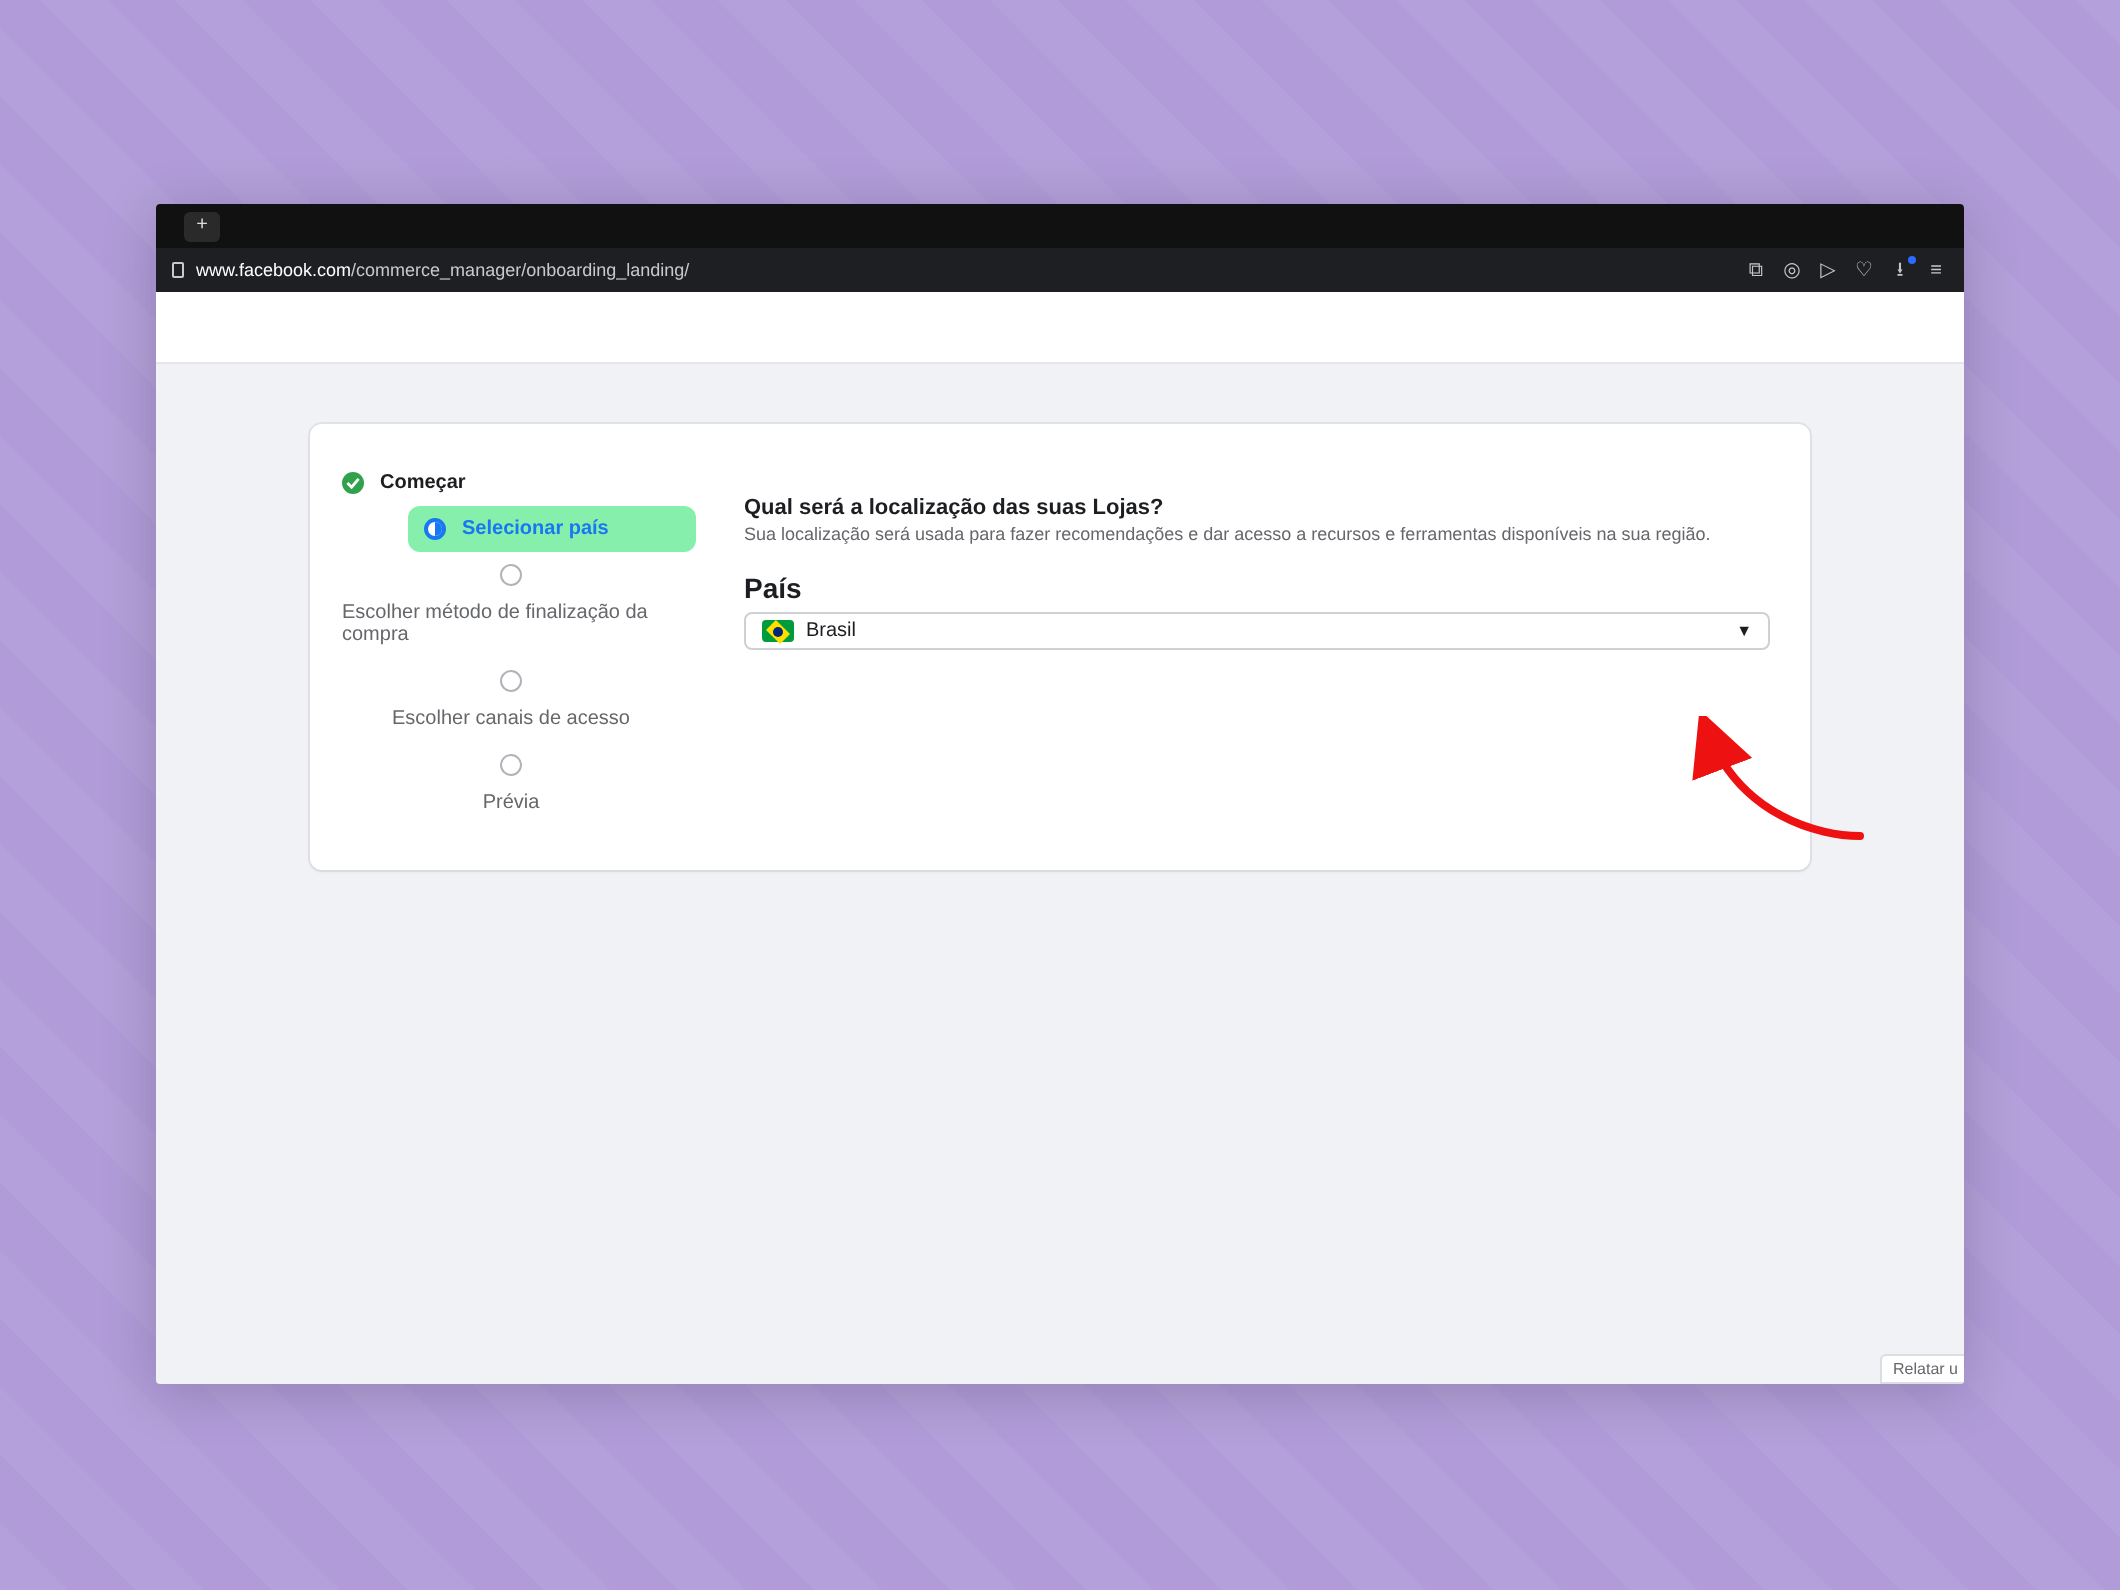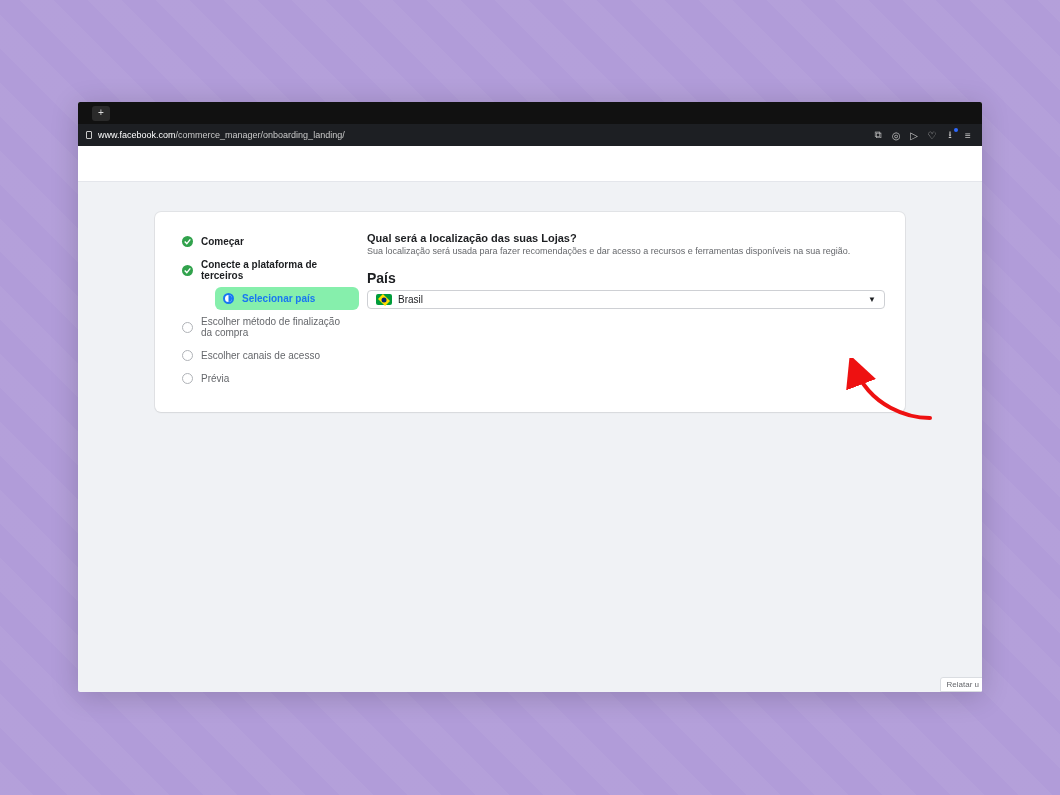--- a/index.html
+++ b/index.html
@@ -102,23 +102,23 @@
     }
     .page-body {
       padding: 16px 0 0 0;
     }
     .card {
       width: 750px;
       margin: 14px auto 0;
       background: #fff;
       border-radius: 6px;
       box-shadow: 0 0 0 1px rgba(0,0,0,0.06), 0 1px 2px rgba(0,0,0,0.05);
-      padding: 18px 20px 22px 19px;
-      display: flex;
-      gap: 8px;
+      padding: 18px 20px 22px 8px;
+      display: flex;
+      gap: 24px;
     }
     .steps {
       width: 185px;
       flex-shrink: 0;
     }
     .step {
       display: flex;
       align-items: center;
       gap: 8px;
       padding: 6px 8px;
@@ -127,21 +127,21 @@
       color: #1c1e21;
       cursor: pointer;
     }
     .step.done { font-weight: 600; }
     .step.active {
       background: #86efac;
       color: #1877f2;
       font-weight: 600;
       margin-left: 41px;
     }
-    .step.upcoming { color: #65676b; }
+    .step.upcoming { color: #65676b; flex-direction: column; }
     .step-icon {
       width: 11px;
       height: 11px;
       border-radius: 50%;
       flex-shrink: 0;
       display: flex;
       align-items: center;
       justify-content: center;
     }
     .step-icon.check {
@@ -167,20 +167,21 @@
     }
     .main {
       flex: 1;
       padding-top: 2px;
     }
     .main-title {
       font-size: 11px;
       font-weight: 700;
       color: #1c1e21;
       margin-bottom: 2px;
+      margin-top: 16px;
     }
     .main-sub {
       font-size: 9px;
       color: #65676b;
       margin-bottom: 14px;
     }
     .field-label {
       font-size: 14px;
       font-weight: 600;
       color: #1c1e21;
@@ -312,28 +313,20 @@
 
       <div class="steps">
         <div class="step done">
           <span class="step-icon check">
             <svg viewBox="0 0 10 10">
                 <path d="M1 5 L4 8 L9 2" stroke="#fff" stroke-width="2" fill="none"></path>
               </svg>
           </span>
           <span>Começar</span>
         </div>
-        <div class="step done">
-          <span class="step-icon check">
-            <svg viewBox="0 0 10 10">
-                <path d="M1 5 L4 8 L9 2" stroke="#fff" stroke-width="2" fill="none"></path>
-              </svg>
-          </span>
-          <span>Conecte a plataforma de terceiros</span>
-        </div>
         <div class="step active">
           <span class="step-icon current"></span>
           <span>Selecionar país</span>
         </div>
         <div class="step upcoming">
           <span class="step-icon empty"></span>
           <span>Escolher método de finalização da compra</span>
         </div>
         <div class="step upcoming">
           <span class="step-icon empty"></span>

